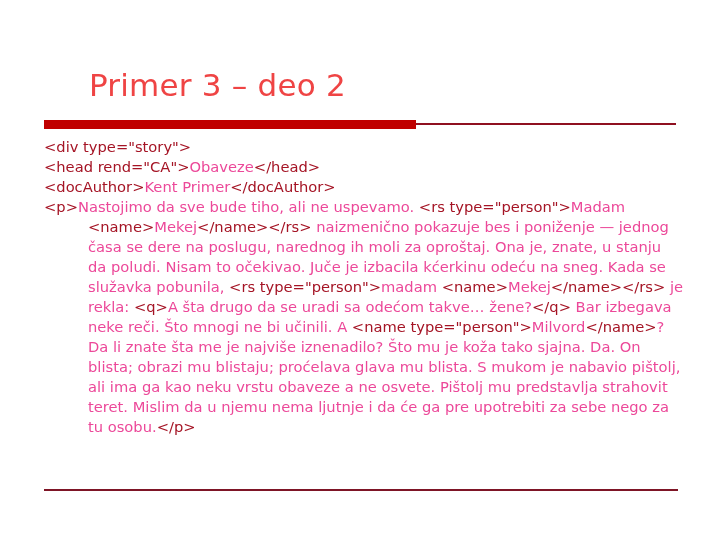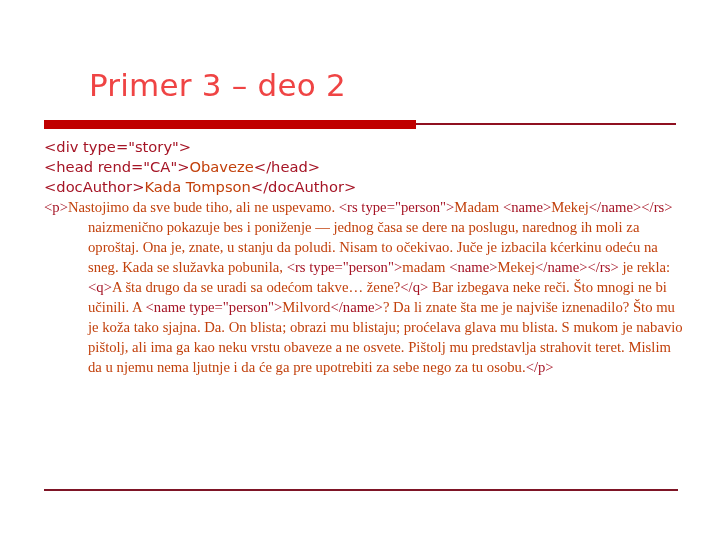--- a/index.html
+++ b/index.html
@@ -71,52 +71,51 @@
     font-size: 14.7px;
     line-height: 20px;
     color: #000000;
   }
   .code-line {
     white-space: pre-wrap;
     word-wrap: break-word;
   }
   .para {
     text-indent: 0;
-    font-family: Liberation Serif, serif;
   }
   .wrap-indent {
     padding-left: 44px;
     text-indent: -44px;
   }
   .tag {
     color: #a51425;
   }
   .txt {
-    color: #c2410c;
+    color: #ec4899;
   }
 </style>
 </head>
 <body>
 
 <div class="slide">
 
   <div class="slide-title">Primer 3 – deo 2</div>
 
   <div class="title-rule">
     <div class="rule-thick"></div>
     <div class="rule-thin"></div>
   </div>
 
   <div class="body-block">
 
     <div class="code-line"><span class="tag">&lt;div type="story"&gt;</span></div>
 
     <div class="code-line"><span class="tag">&lt;head rend="CA"&gt;</span><span class="txt">Obaveze</span><span class="tag">&lt;/head&gt;</span></div>
 
-    <div class="code-line"><span class="tag">&lt;docAuthor&gt;</span><span class="txt">Kada Tompson</span><span class="tag">&lt;/docAuthor&gt;</span></div>
+    <div class="code-line"><span class="tag">&lt;docAuthor&gt;</span><span class="txt">Kent Primer</span><span class="tag">&lt;/docAuthor&gt;</span></div>
 
     <div class="code-line para wrap-indent"><span class="tag">&lt;p&gt;</span><span class="txt">Nastojimo da sve bude tiho, ali ne uspevamo. </span><span class="tag">&lt;rs type="person"&gt;</span><span class="txt">Madam </span><span class="tag">&lt;name&gt;</span><span class="txt">Mekej</span><span class="tag">&lt;/name&gt;&lt;/rs&gt;</span><span class="txt"> naizmenično pokazuje bes i poniženje — jednog časa se dere na poslugu, narednog ih moli za oproštaj. Ona je, znate, u stanju da poludi. Nisam to očekivao. Juče je izbacila kćerkinu odeću na sneg. Kada se služavka pobunila, </span><span class="tag">&lt;rs type="person"&gt;</span><span class="txt">madam </span><span class="tag">&lt;name&gt;</span><span class="txt">Mekej</span><span class="tag">&lt;/name&gt;&lt;/rs&gt;</span><span class="txt"> je rekla: </span><span class="tag">&lt;q&gt;</span><span class="txt">A šta drugo da se uradi sa odećom takve… žene?</span><span class="tag">&lt;/q&gt;</span><span class="txt"> Bar izbegava neke reči. Što mnogi ne bi učinili. A </span><span class="tag">&lt;name type="person"&gt;</span><span class="txt">Milvord</span><span class="tag">&lt;/name&gt;</span><span class="txt">? Da li znate šta me je najviše iznenadilo? Što mu je koža tako sjajna. Da. On blista; obrazi mu blistaju; proćelava glava mu blista. S mukom je nabavio pištolj, ali ima ga kao neku vrstu obaveze a ne osvete. Pištolj mu predstavlja strahovit teret. Mislim da u njemu nema ljutnje i da će ga pre upotrebiti za sebe nego za tu osobu.</span><span class="tag">&lt;/p&gt;</span></div>
 
 
   </div>
 
   <div class="bottom-rule"></div>
 
 </div>
 

